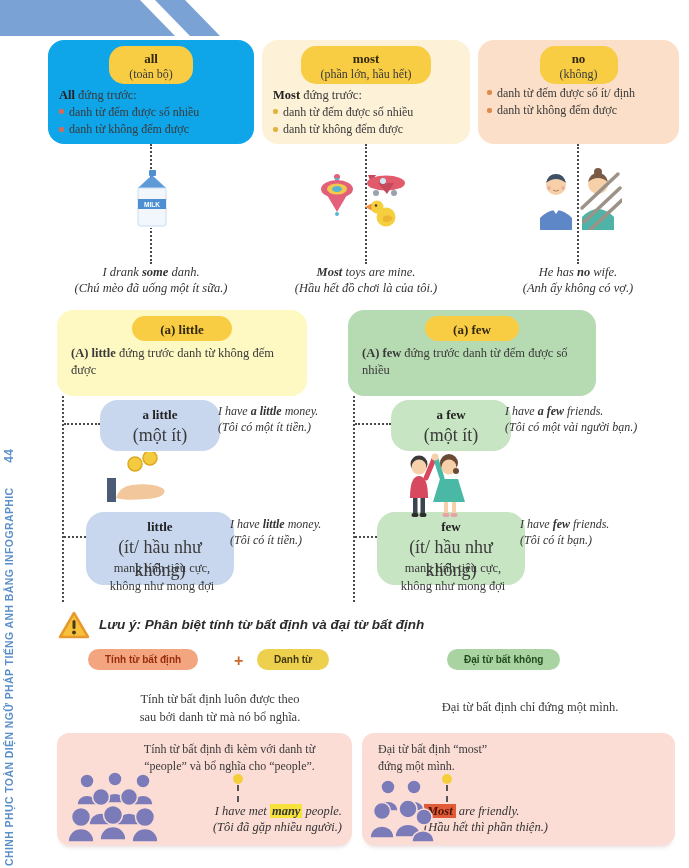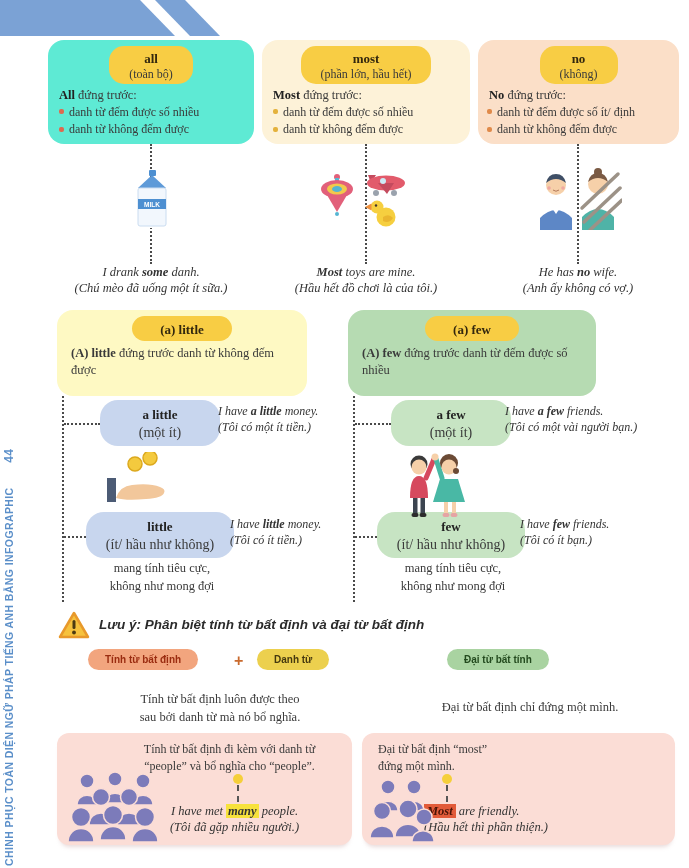--- a/index.html
+++ b/index.html
@@ -33,21 +33,21 @@
 
   .ex{position:absolute;text-align:center;font-style:italic;font-size:12.5px;line-height:1.3;color:#333;}
   .ex b{font-weight:bold;}
   .icon{position:absolute;z-index:3;}
 
   
   .bigbox{position:absolute;top:310px;height:86px;border-radius:16px;}
   .bigbox .desc{font-size:12.5px;margin:4px 14px 0;line-height:1.35;}
   .subpill{position:absolute;border-radius:18px;text-align:center;padding:4px 6px;line-height:1.25;}
   .subpill .w{font-weight:bold;font-size:13px;color:#222;}
-  .subpill .g{font-size:14px;display:block;}
+  .subpill .g{font-size:18px;display:block;}
   .exl{position:absolute;font-style:italic;font-size:12px;line-height:1.3;color:#333;}
   .exl b{font-weight:bold;}
   .note{position:absolute;text-align:center;font-size:12.5px;line-height:1.4;}
 
   
   .heading{position:absolute;font-family:"Liberation Sans",sans-serif;font-weight:bold;
            font-size:13.5px;color:#2b2b2b;}
   .bpill{position:absolute;border-radius:16px;padding:5px 17px;font-family:"Liberation Sans",sans-serif;
          font-weight:bold;font-size:10px;}
   .plus{position:absolute;font-family:"Liberation Sans",sans-serif;font-weight:bold;
@@ -70,21 +70,21 @@
     <polygon points="0,0 140,0 175,36 0,36" fill="#7ba2d5"></polygon>
     <polygon points="155,0 185,0 220,36 190,36" fill="#7ba2d5"></polygon>
   </svg>
 
   <div class="side">
     <span>CHINH PHỤC TOÀN DIỆN NGỮ PHÁP TIẾNG ANH BẰNG INFOGRAPHIC</span>
     <span class="gap"></span>
     <span class="num">44</span>
   </div>
 
-  <div class="card" style="left:48px;width:206px;background:#5eead4;">
+  <div class="card" style="left:48px;width:206px;background:#0ea5e9;">
     <div class="pill">
       <span class="w">all</span>
       <span class="g">(toàn bộ)</span>
     </div>
     <div class="lead"><b>All</b><span> đứng trước:</span></div>
     <div class="bullets">
       <div><span class="b" style="background:#dd6a50;"></span><span>danh từ đếm được số nhiều</span></div>
       <div><span class="b" style="background:#dd6a50;"></span><span>danh từ không đếm được</span></div>
     </div>
   </div>
@@ -137,21 +137,20 @@
   <div class="ex" style="left:266px;top:264px;width:200px;">
     <div><span></span><b>Most</b><span> toys are mine.</span></div>
     <div>(Hầu hết đồ chơi là của tôi.)</div>
   </div>
 
   <div class="card" style="left:478px;width:201px;background:#fbdfc8;">
     <div class="pill">
       <span class="w">no</span>
       <span class="g">(không)</span>
     </div>
-    <div class="lead"><b>No</b><span> đứng trước:</span></div>
     <div class="bullets" style="margin:1px 9px 0;">
       <div><span class="b" style="background:#e08a4a;"></span><span>danh từ đếm được số ít/ định</span></div>
       <div><span class="b" style="background:#e08a4a;"></span><span>danh từ không đếm được</span></div>
     </div>
   </div>
   <div class="vdots" style="left:577px;top:144px;height:120px;"></div>
   <svg class="icon" style="left:534px;top:168px;" width="88" height="62" viewBox="0 0 88 62">
     <circle cx="22" cy="17" r="10" fill="#f6d0a9"></circle>
     <path d="M12,15 q2,-9 10,-9 q8,0 10,9 q-5,-4 -10,-4 q-5,0 -10,4 z" fill="#3f4f66"></path>
     <circle cx="15" cy="20" r="1.8" fill="#f0a8a0"></circle>
@@ -269,36 +268,36 @@
   <svg class="icon" style="left:57px;top:610px;" width="34" height="31" viewBox="0 0 34 31">
     <path d="M17,3 L31,27 L3,27 Z" fill="#f6c23d" stroke="#e8992b" stroke-width="2.5" stroke-linejoin="round"></path>
     <rect x="15.5" y="10" width="3" height="9" rx="1.5" fill="#4c3a12"></rect>
     <circle cx="17" cy="22.5" r="1.9" fill="#4c3a12"></circle>
   </svg>
   <div class="heading" style="left:99px;top:617px;font-style:italic;">Lưu ý: Phân biệt tính từ bất định và đại từ bất định</div>
 
   <div class="bpill" style="left:88px;top:649px;background:#f2a57e;color:#9a2c10;">Tính từ bất định</div>
   <div class="plus" style="left:234px;top:652px;">+</div>
   <div class="bpill" style="left:257px;top:649px;background:#ecd04e;color:#45390f;">Danh từ</div>
-  <div class="bpill" style="left:447px;top:649px;background:#a9d3a1;color:#234a1e;">Đại từ bất tính</div>
+  <div class="bpill" style="left:447px;top:649px;background:#a9d3a1;color:#234a1e;">Đại từ bất không</div>
 
   <div class="descblock" style="left:85px;top:690px;width:270px;">
     <div>Tính từ bất định luôn được theo</div>
       <div>sau bởi danh từ mà nó bổ nghĩa.</div>
   </div>
   <div class="descblock" style="left:395px;top:698px;width:270px;">Đại từ bất định chỉ đứng một mình.</div>
 
   <div class="pinkbox" style="left:57px;width:295px;">
     <div class="cap" style="left:55px;top:8px;width:235px;text-align:center;">
       <div>Tính từ bất định đi kèm với danh từ</div>
         <div>“people” và bổ nghĩa cho “people”.</div>
     </div>
     <div class="dot" style="left:176px;top:41px;"></div>
     <div class="dash" style="left:180px;top:52px;height:17px;"></div>
-    <div class="exl" style="left:70px;top:70px;width:215px;text-align:center;font-size:12.5px;">
+    <div class="exl" style="left:70px;top:70px;width:215px;text-align:right;font-size:12.5px;">
       <div><span>I have met </span><span class="hl-y">many</span><span> people.</span></div>
       <div>(Tôi đã gặp nhiều người.)</div>
     </div>
     <svg style="position:absolute;left:6px;top:36px;" width="105" height="74" viewBox="0 0 105 74">
       <g fill="#7c7bba" stroke="#fbddd6" stroke-width="1.5">
         <circle cx="24" cy="12" r="7"></circle>
           <path d="M14,36 C14,23 34,23 34,36 Z"></path>
         <circle cx="52" cy="10" r="7"></circle>
           <path d="M42,34 C42,21 62,21 62,34 Z"></path>
         <circle cx="80" cy="12" r="7"></circle>

